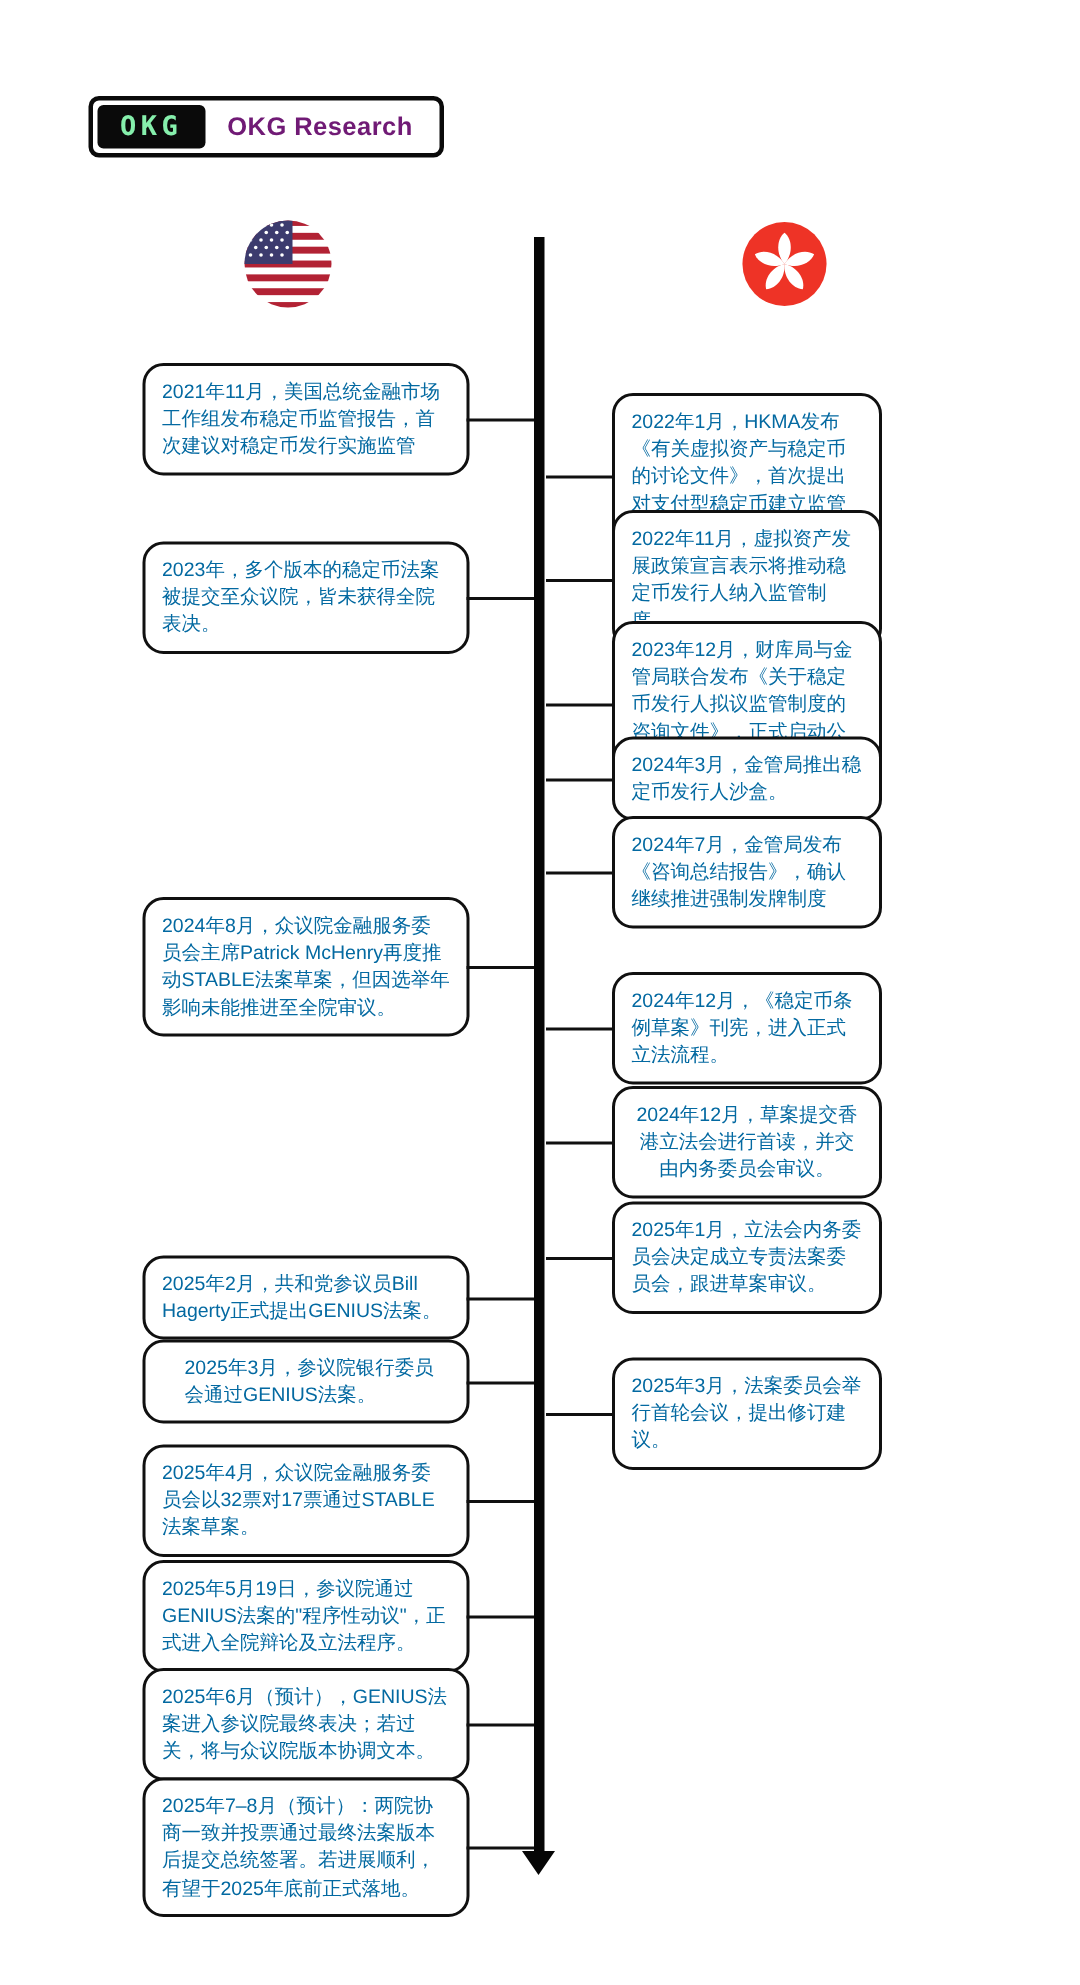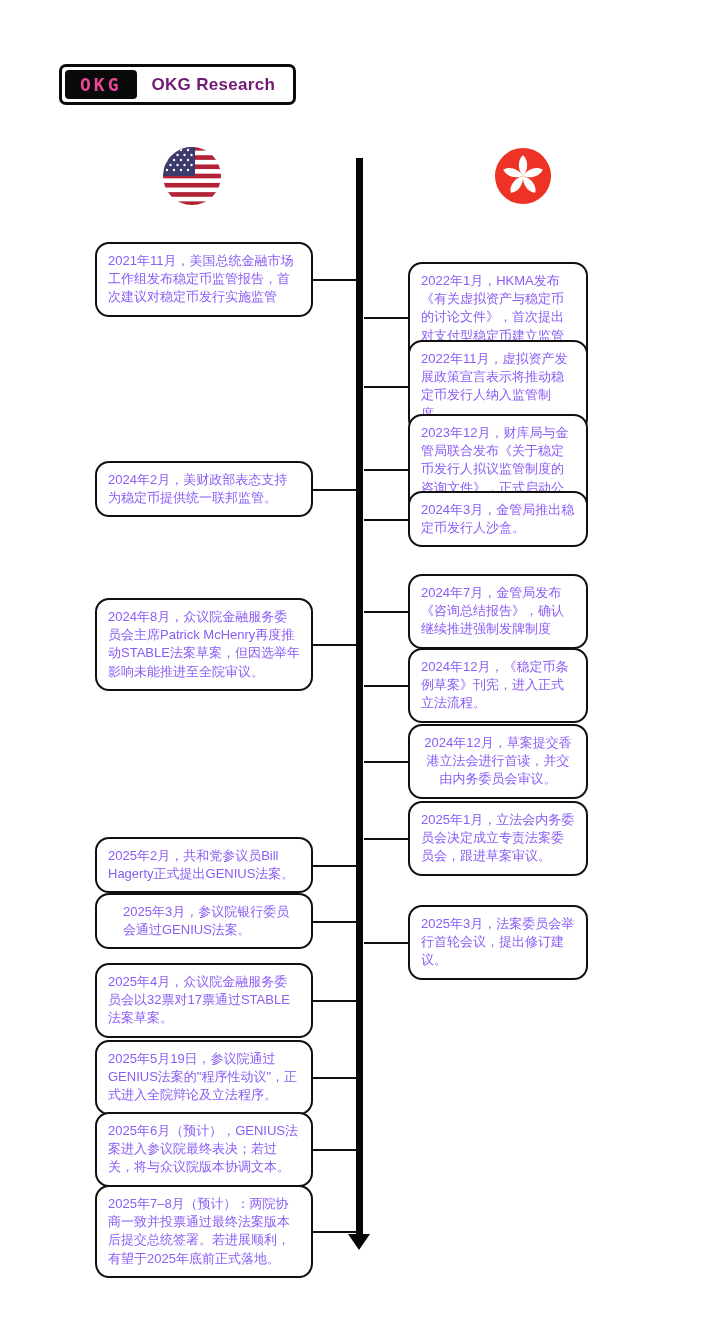--- a/index.html
+++ b/index.html
@@ -2,36 +2,36 @@
 <html><head>
 <meta charset="utf-8">
 <style>
   html,body{margin:0;padding:0;background:#fff;}
   body{width:720px;height:1323px;font-family:"Liberation Sans","DejaVu Sans",sans-serif;}
   .canvas{position:relative;width:720px;height:1323px;background:#fff;overflow:hidden;}
 
   
   .logo{position:absolute;left:59px;top:64px;display:flex;align-items:center;
         border:3px solid #0a0a0a;border-radius:7px;background:#fff;padding:3px;}
-  .logo-mark{background:#0a0a0a;color:#ec4899;border-radius:4px;padding:4px 15px;
+  .logo-mark{background:#0a0a0a;color:#86efac;border-radius:4px;padding:4px 15px;
         font-family:"DejaVu Sans Mono",monospace;font-weight:bold;font-size:18px;letter-spacing:3px;}
   .logo-text{color:#701a75;font-weight:bold;font-size:17px;padding:0 15px;letter-spacing:.3px;}
 
   
   .flag{position:absolute;}
   .flag svg{display:block;}
 
   
   .timeline-line{position:absolute;left:356px;top:158px;width:7px;height:1078px;background:#060606;}
   .timeline-arrow{position:absolute;left:348px;top:1234px;width:0;height:0;
         border-left:11px solid transparent;border-right:11px solid transparent;border-top:16px solid #060606;}
 
   
   .event{position:absolute;background:#fff;border:2px solid #101010;border-radius:14px;
-        padding:8px 11px;font-size:13px;line-height:1.4;color:#8b5cf6;box-sizing:border-box;}
+        padding:8px 11px;font-size:13px;line-height:1.4;color:#0369a1;box-sizing:border-box;}
   .event.left{left:95px;width:218px;}
   .event.right{left:408px;width:180px;}
   .event::after{content:"";position:absolute;top:50%;height:2px;background:#101010;}
   .event.left::after{right:-45px;width:45px;}
   .event.right::after{left:-46px;width:46px;}
 </style>
 </head>
 <body>
 
 <div class="canvas">
@@ -96,32 +96,32 @@
           <path d="M0 0 C-6 -7 -5.5 -17 0 -21.5 C5.5 -17 6 -7 0 0 Z" transform="rotate(288)"></path>
         </g>
       </g>
     </svg>
   </div>
 
   <div class="timeline-line"></div>
   <div class="timeline-arrow"></div>
 
   <div class="event left" style="top:242px;"><span>2021年11月，美国总统金融市场工作组发布稳定币监管报告，首次建议对稳定币发行实施监管</span></div>
-  <div class="event left" style="top:461px;"><span>2024年2月，美财政部表态支持为稳定币提供统一联邦监管。</span></div>
+  <div class="event left" style="top:361px;"><span>2023年，多个版本的稳定币法案被提交至众议院，皆未获得全院表决。</span></div>
   <div class="event left" style="top:598px;"><span>2024年8月，众议院金融服务委员会主席Patrick McHenry再度推动STABLE法案草案，但因选举年影响未能推进至全院审议。</span></div>
   <div class="event left" style="top:822px;margin-top:15px;"><span>2025年2月，共和党参议员Bill Hagerty正式提出GENIUS法案。</span></div>
   <div class="event left" style="top:893px;padding-left:26px;"><span>2025年3月，参议院银行委员会通过GENIUS法案。</span></div>
   <div class="event left" style="top:963px;"><span>2025年4月，众议院金融服务委员会以32票对17票通过STABLE法案草案。</span></div>
   <div class="event left" style="top:1040px;"><span>2025年5月19日，参议院通过GENIUS法案的"程序性动议"，正式进入全院辩论及立法程序。</span></div>
   <div class="event left" style="top:1112px;"><span>2025年6月（预计），GENIUS法案进入参议院最终表决；若过关，将与众议院版本协调文本。</span></div>
   <div class="event left" style="top:1185px;"><span>2025年7–8月（预计）：两院协商一致并投票通过最终法案版本后提交总统签署。若进展顺利，有望于2025年底前正式落地。</span></div>
 
   <div class="event right" style="top:262px;"><span>2022年1月，HKMA发布《有关虚拟资产与稳定币的讨论文件》，首次提出对支付型稳定币建立监管框架。</span></div>
   <div class="event right" style="top:340px;"><span>2022年11月，虚拟资产发展政策宣言表示将推动稳定币发行人纳入监管制度。</span></div>
   <div class="event right" style="top:414px;"><span>2023年12月，财库局与金管局联合发布《关于稳定币发行人拟议监管制度的咨询文件》，正式启动公众咨询。</span></div>
   <div class="event right" style="top:491px;"><span>2024年3月，金管局推出稳定币发行人沙盒。</span></div>
-  <div class="event right" style="top:574px;"><span>2024年7月，金管局发布《咨询总结报告》，确认继续推进强制发牌制度</span></div>
+  <div class="event right" style="top:544px;"><span>2024年7月，金管局发布《咨询总结报告》，确认继续推进强制发牌制度</span></div>
   <div class="event right" style="top:648px;"><span>2024年12月，《稳定币条例草案》刊宪，进入正式立法流程。</span></div>
   <div class="event right" style="top:724px;text-align:center;"><span>2024年12月，草案提交香港立法会进行首读，并交由内务委员会审议。</span></div>
   <div class="event right" style="top:801px;"><span>2025年1月，立法会内务委员会决定成立专责法案委员会，跟进草案审议。</span></div>
   <div class="event right" style="top:905px;"><span>2025年3月，法案委员会举行首轮会议，提出修订建议。</span></div>
 
 </div>
 
 </body></html>

